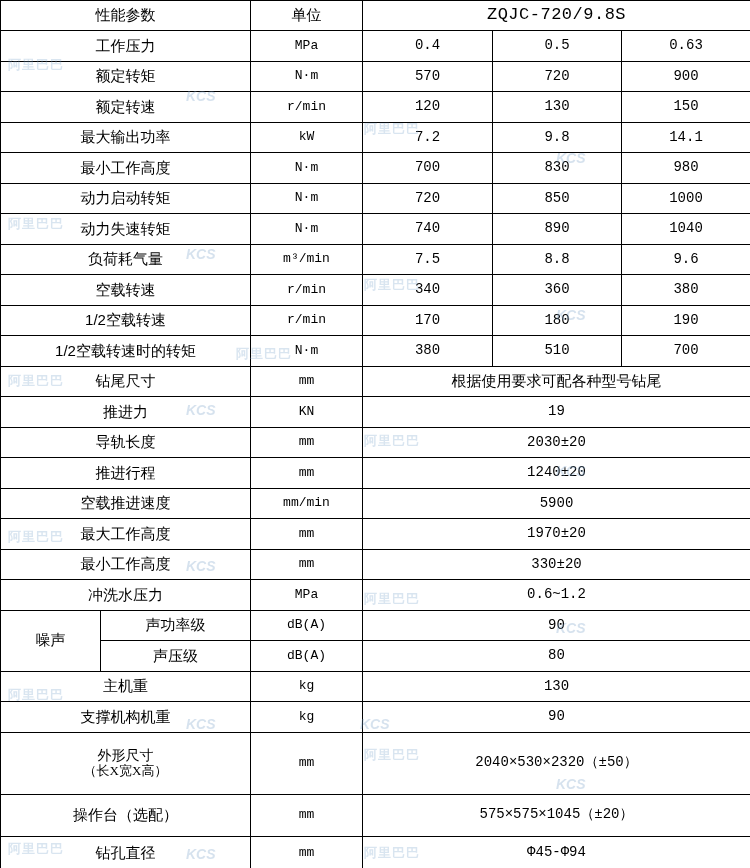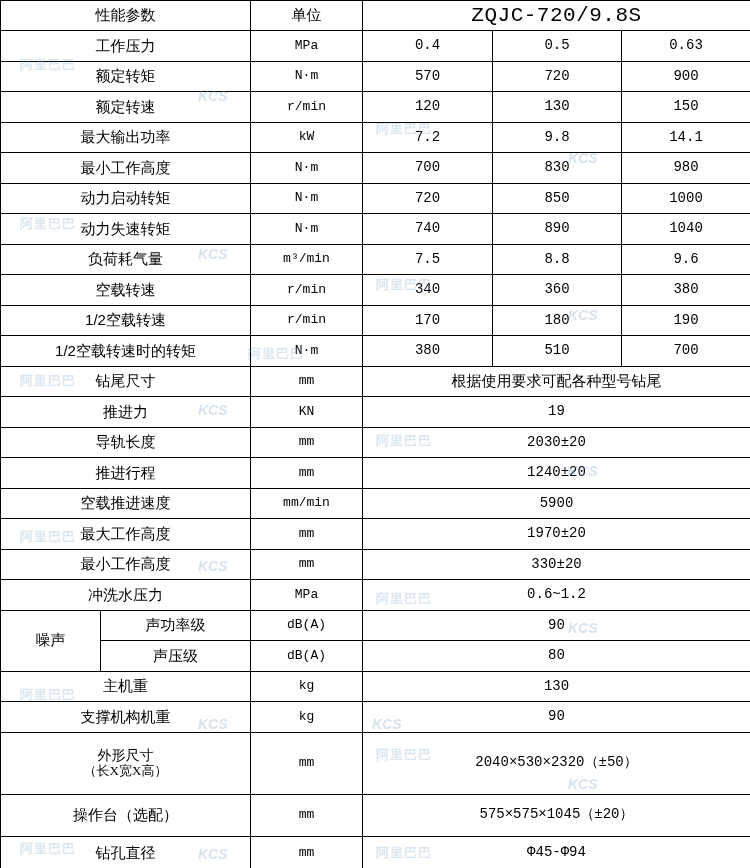--- a/index.html
+++ b/index.html
@@ -29,21 +29,21 @@
     line-height: 1.1;
   }
   
   .hdr {
     font-size: 17px;
     font-weight: bold;
     height: 30px;
   }
   .hdr-model {
     font-family: "Liberation Mono", monospace;
-    font-size: 21px;
+    font-size: 17px;
     font-weight: bold;
     letter-spacing: 0.5px;
   }
   
   .r {
     height: 30.5px;
   }
   .c-name {
     font-size: 15px;
   }
@@ -71,21 +71,20 @@
   }
   .two-line .ln2 {
     font-size: 13px;
   }
   
   .wm-layer {
     position: absolute;
     inset: 0;
     pointer-events: none;
     z-index: 5;
-    margin-left: 12px;
   }
   .wm {
     position: absolute;
     color: rgba(120, 160, 200, 0.28);
     font-weight: bold;
     font-size: 13px;
     letter-spacing: 1px;
     white-space: nowrap;
     font-family: "Liberation Sans", sans-serif;
   }

